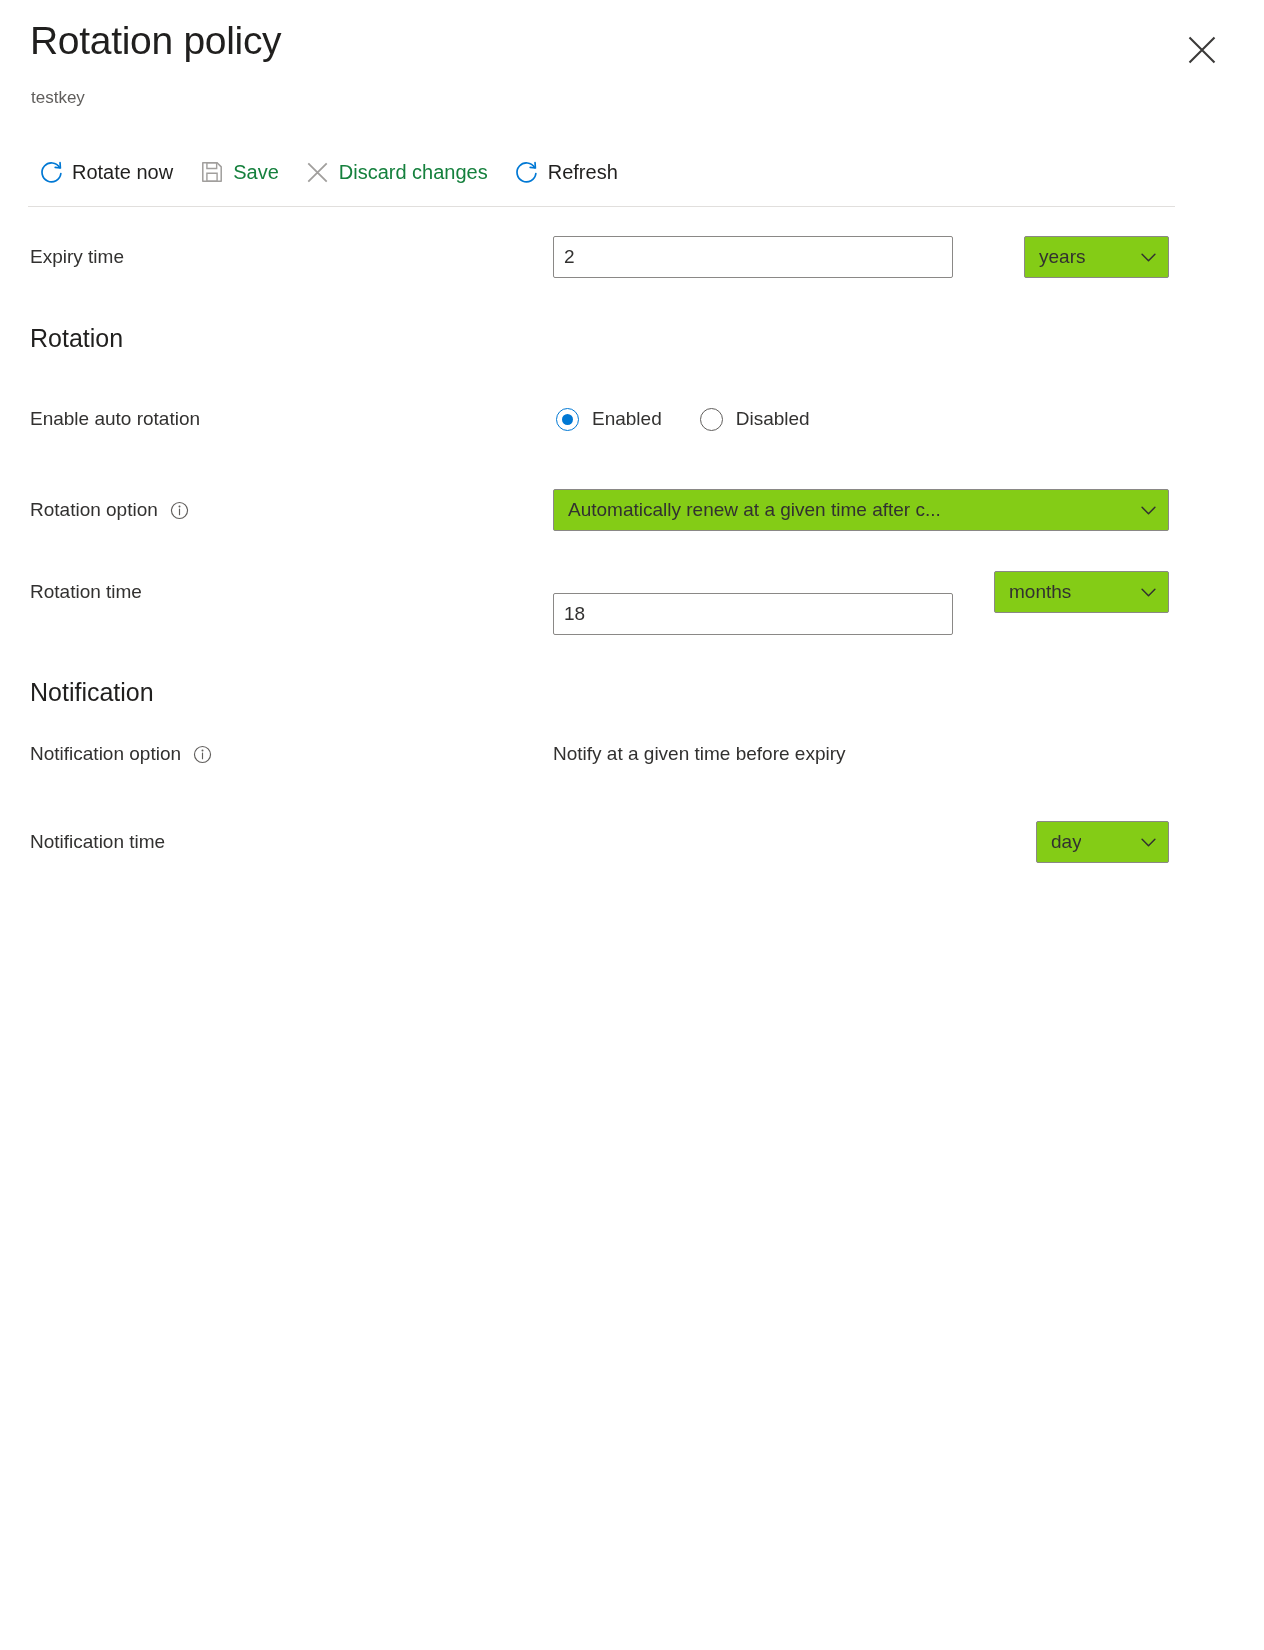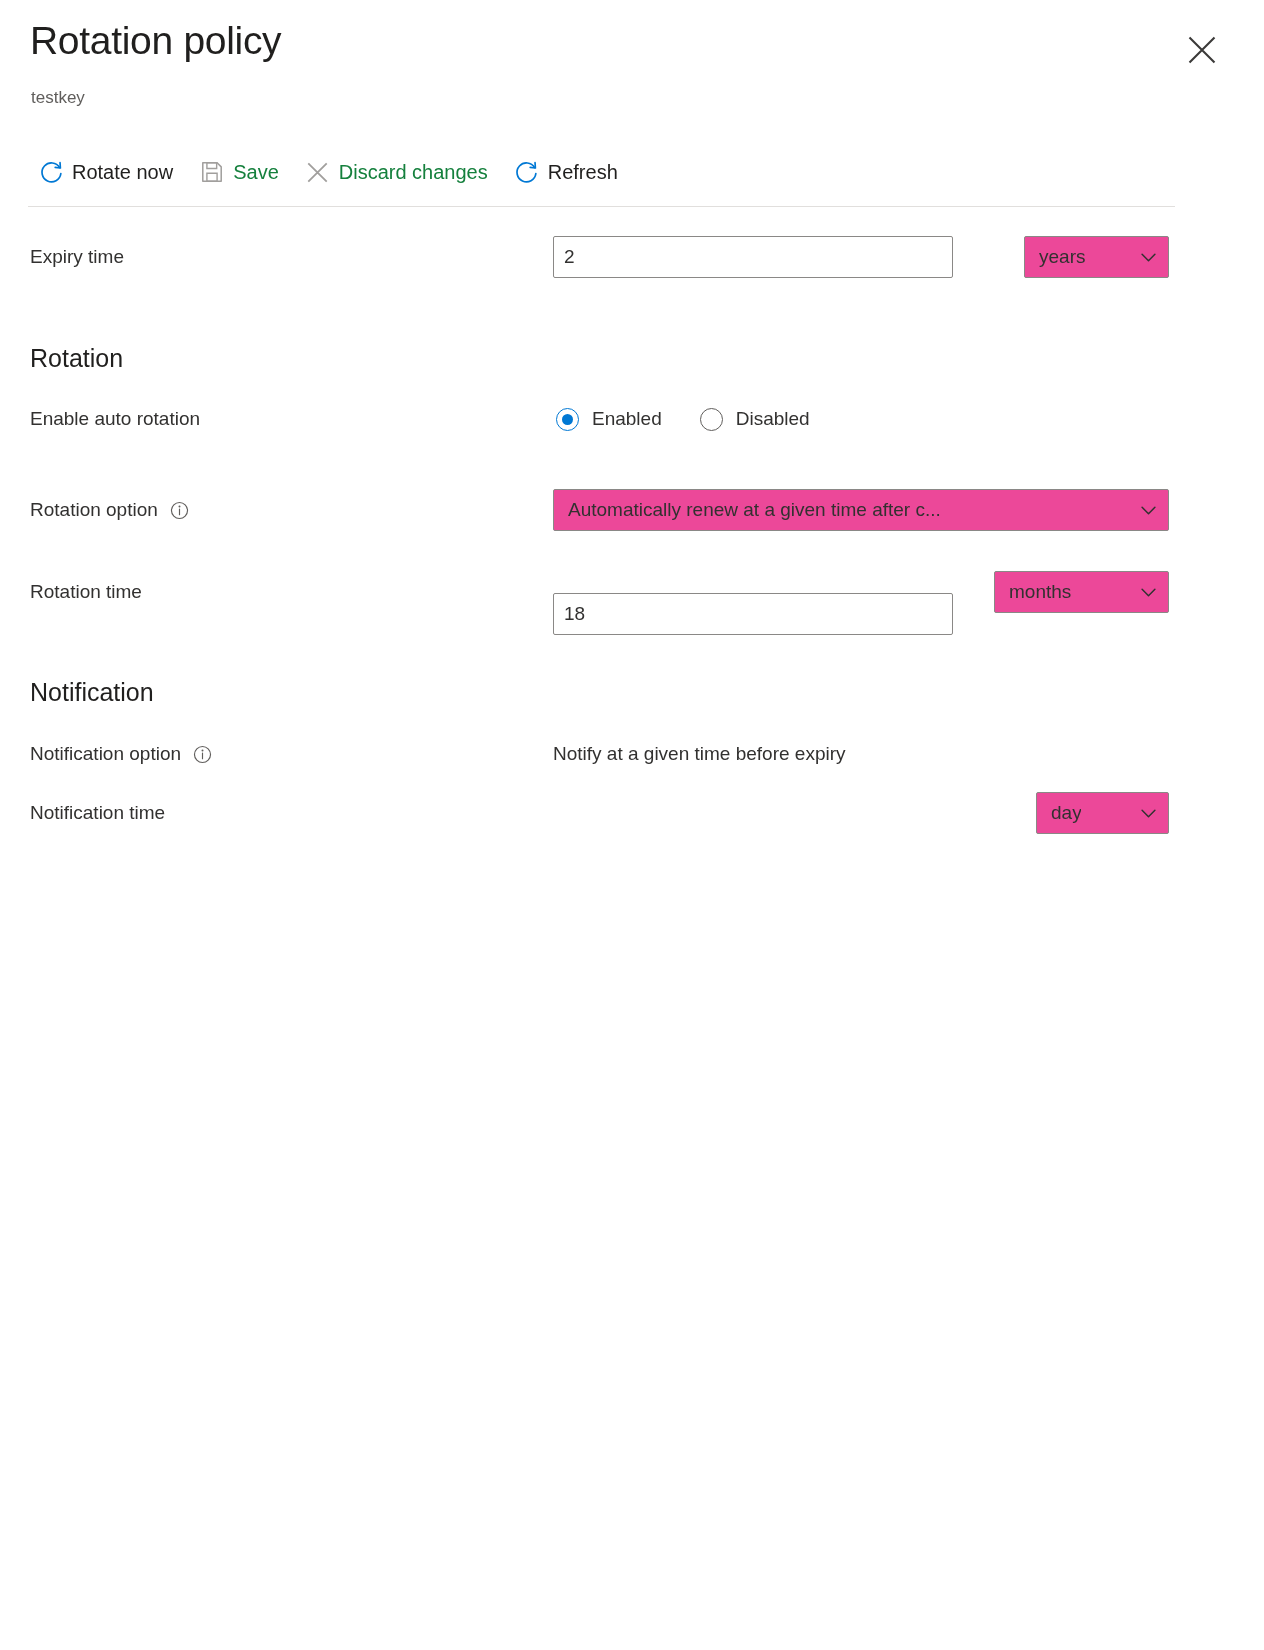--- a/index.html
+++ b/index.html
@@ -154,21 +154,21 @@
     color: #323130;
     padding: 0 10px;
     outline: none;
   }
   .select-box {
     position: absolute;
     box-sizing: border-box;
     height: 42px;
     border: 1px solid #8a8886;
     border-radius: 2px;
-    background: #ec4899;
+    background: #84cc16;
     display: flex;
     align-items: center;
     justify-content: space-between;
     padding: 0 10px 0 14px;
     cursor: pointer;
     overflow: hidden;
   }
   .select-text {
     font-size: 19px;
     color: #323130;
@@ -299,21 +299,21 @@
   <div class="select-box" style="left:1024px; width:145px;">
     <span class="select-text">years</span>
     <span class="select-chevron">
       <svg width="19" height="19" viewBox="0 0 16 16">
         <path d="M2.6 5.3 L8 10.7 L13.4 5.3" stroke="#323130" stroke-width="1.25" fill="none" stroke-linecap="round" stroke-linejoin="round"></path>
       </svg>
     </span>
   </div>
 </div>
 
-<div class="section-heading" style="top:344px;">Rotation</div>
+<div class="section-heading" style="top:324px;">Rotation</div>
 
 <div class="form-row" style="top:397px;">
   <div class="row-label">Enable auto rotation</div>
 
   <div class="radio-group" style="left:556px;">
     <div class="radio-option">
       <span class="radio-mark">
         <span class="radio-dot"></span>
       </span>
       <span class="radio-label">Enabled</span>
@@ -372,21 +372,21 @@
         <circle cx="9" cy="9" r="7.6" stroke="#605e5c" stroke-width="1.1" fill="none"></circle>
         <circle cx="9" cy="5.2" r="0.95" fill="#605e5c"></circle>
         <path d="M9 7.6 V13" stroke="#605e5c" stroke-width="1.1" stroke-linecap="round"></path>
       </svg>
     </span>
   </div>
 
   <div class="static-value" style="left:553px;">Notify at a given time before expiry</div>
 </div>
 
-<div class="form-row" style="top:791px;">
+<div class="form-row" style="top:820px;">
   <div class="row-label">Notification time</div>
 
 
   <div class="select-box" style="left:1036px; width:133px;gap:48px;">
     <span class="select-text">days</span>
     <span class="select-chevron">
       <svg width="19" height="19" viewBox="0 0 16 16">
         <path d="M2.6 5.3 L8 10.7 L13.4 5.3" stroke="#323130" stroke-width="1.25" fill="none" stroke-linecap="round" stroke-linejoin="round"></path>
       </svg>
     </span>

